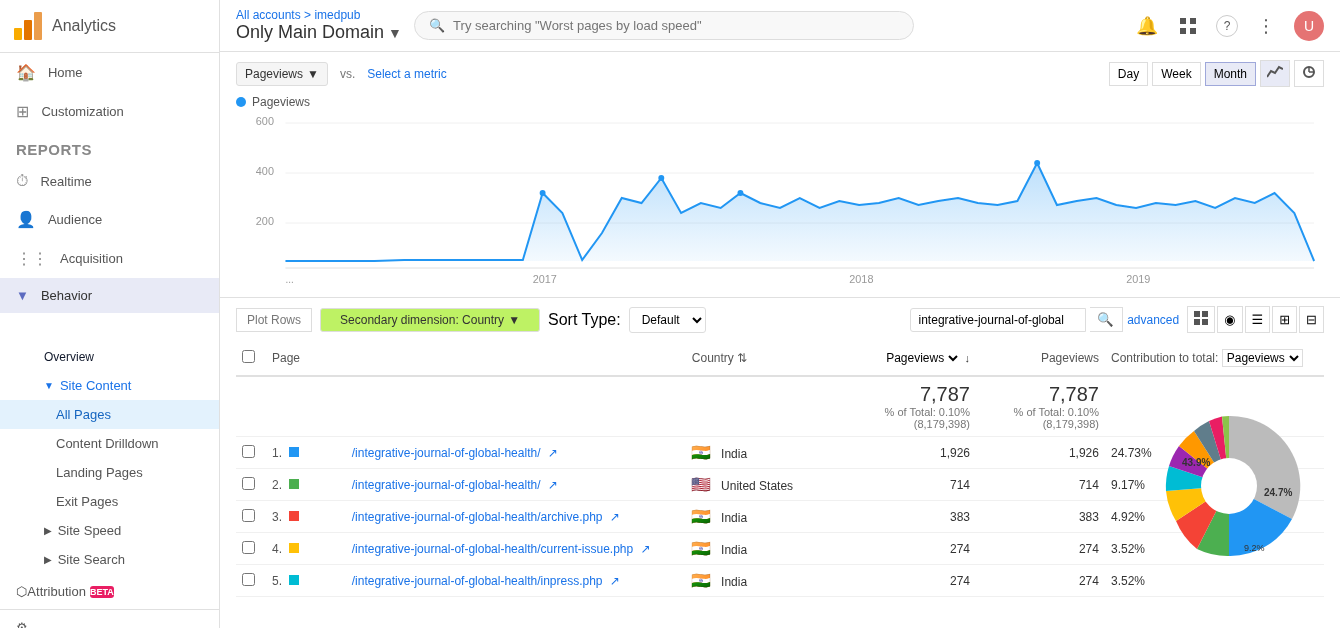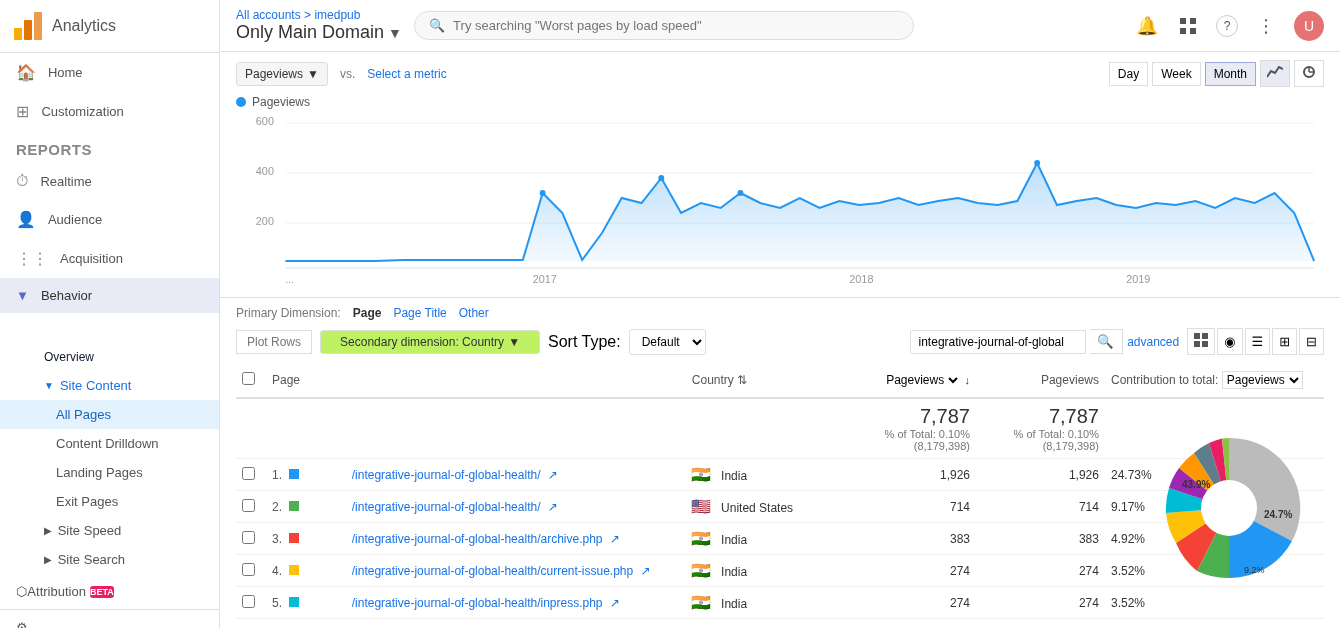--- a/index.html
+++ b/index.html
@@ -293,26 +293,20 @@
 
           <circle cx="310" cy="80" r="3" fill="#2196F3"></circle>
           <circle cx="430" cy="65" r="3" fill="#2196F3"></circle>
           <circle cx="510" cy="80" r="3" fill="#2196F3"></circle>
           <circle cx="810" cy="50" r="3" fill="#2196F3"></circle>
         </svg>
       </div>
     </div>
 
     <div class="table-section">
-      <div class="primary-dim">
-        <span class="primary-dim-label">Primary Dimension:</span>
-        <span class="primary-dim-link active">Page</span>
-        <span class="primary-dim-link">Page Title</span>
-        <span class="primary-dim-link">Other</span>
-      </div>
 
       <div class="table-controls">
         <button class="plot-rows-btn">Plot Rows</button>
         <div class="dim-dropdown">
           <span>Secondary dimension: Country</span>
           <span>▼</span>
         </div>
         <span class="sort-label">Sort Type:</span>
         <select class="sort-dropdown">
           <option>Default</option>

